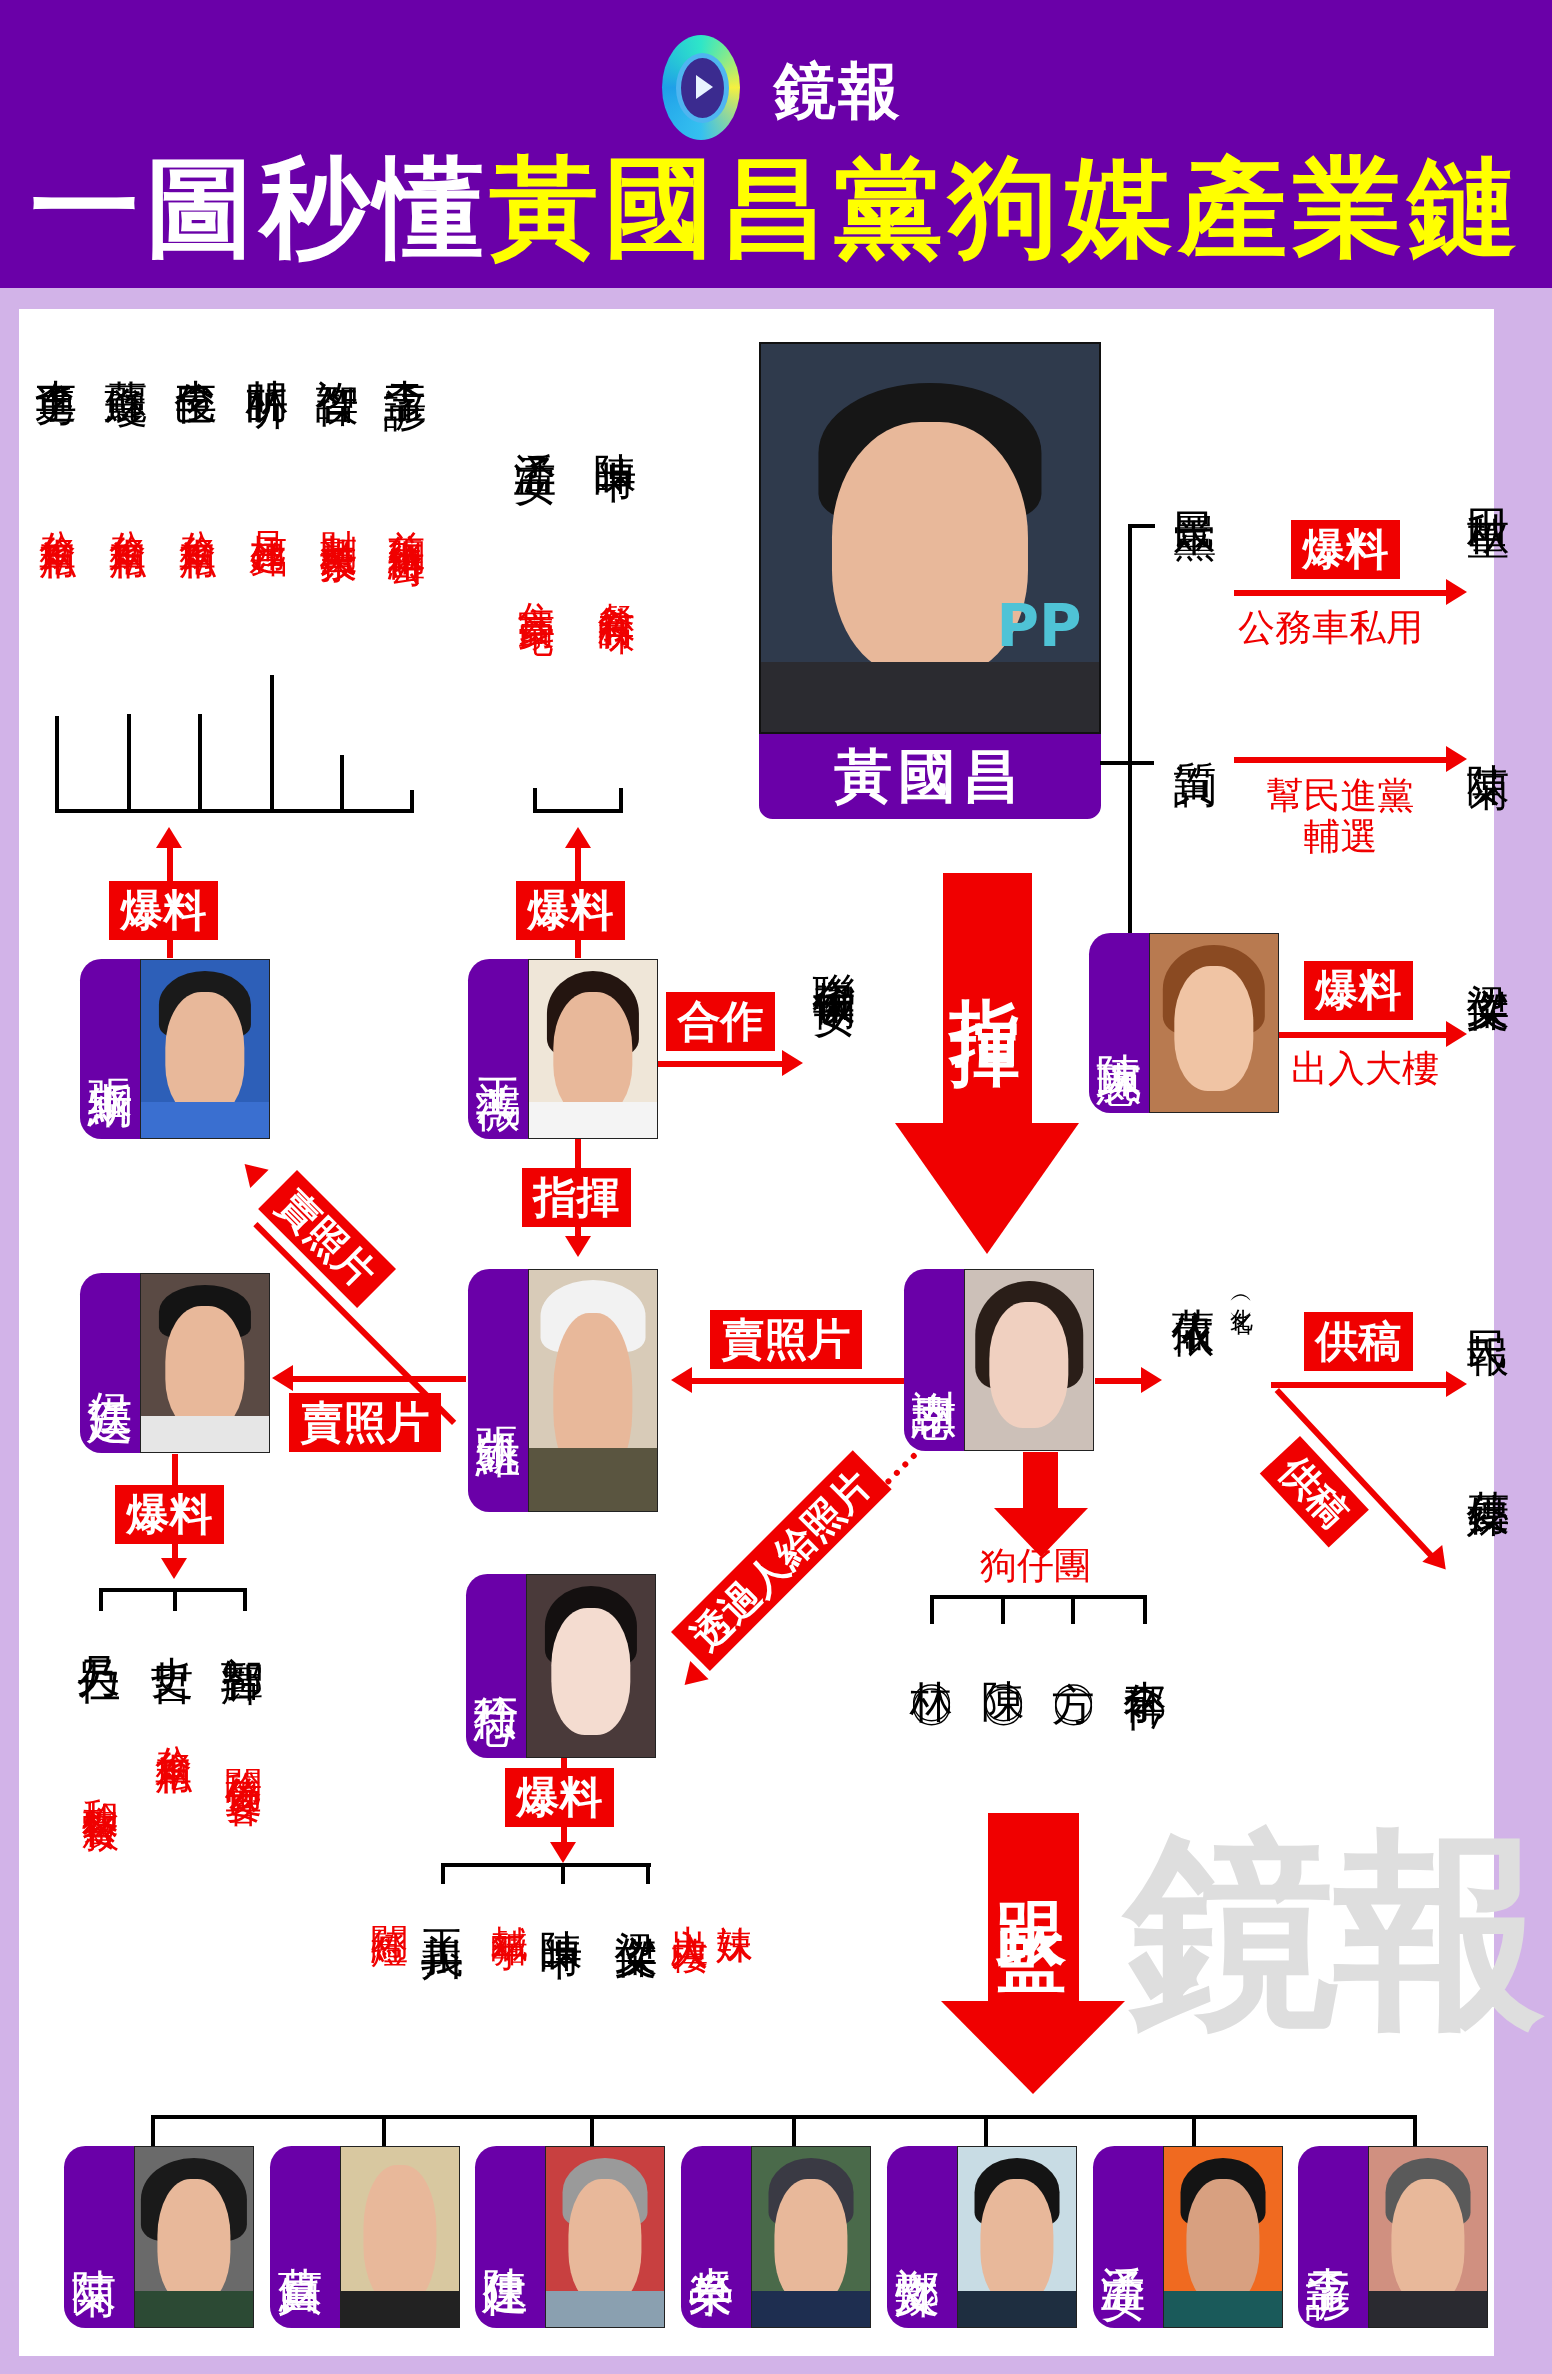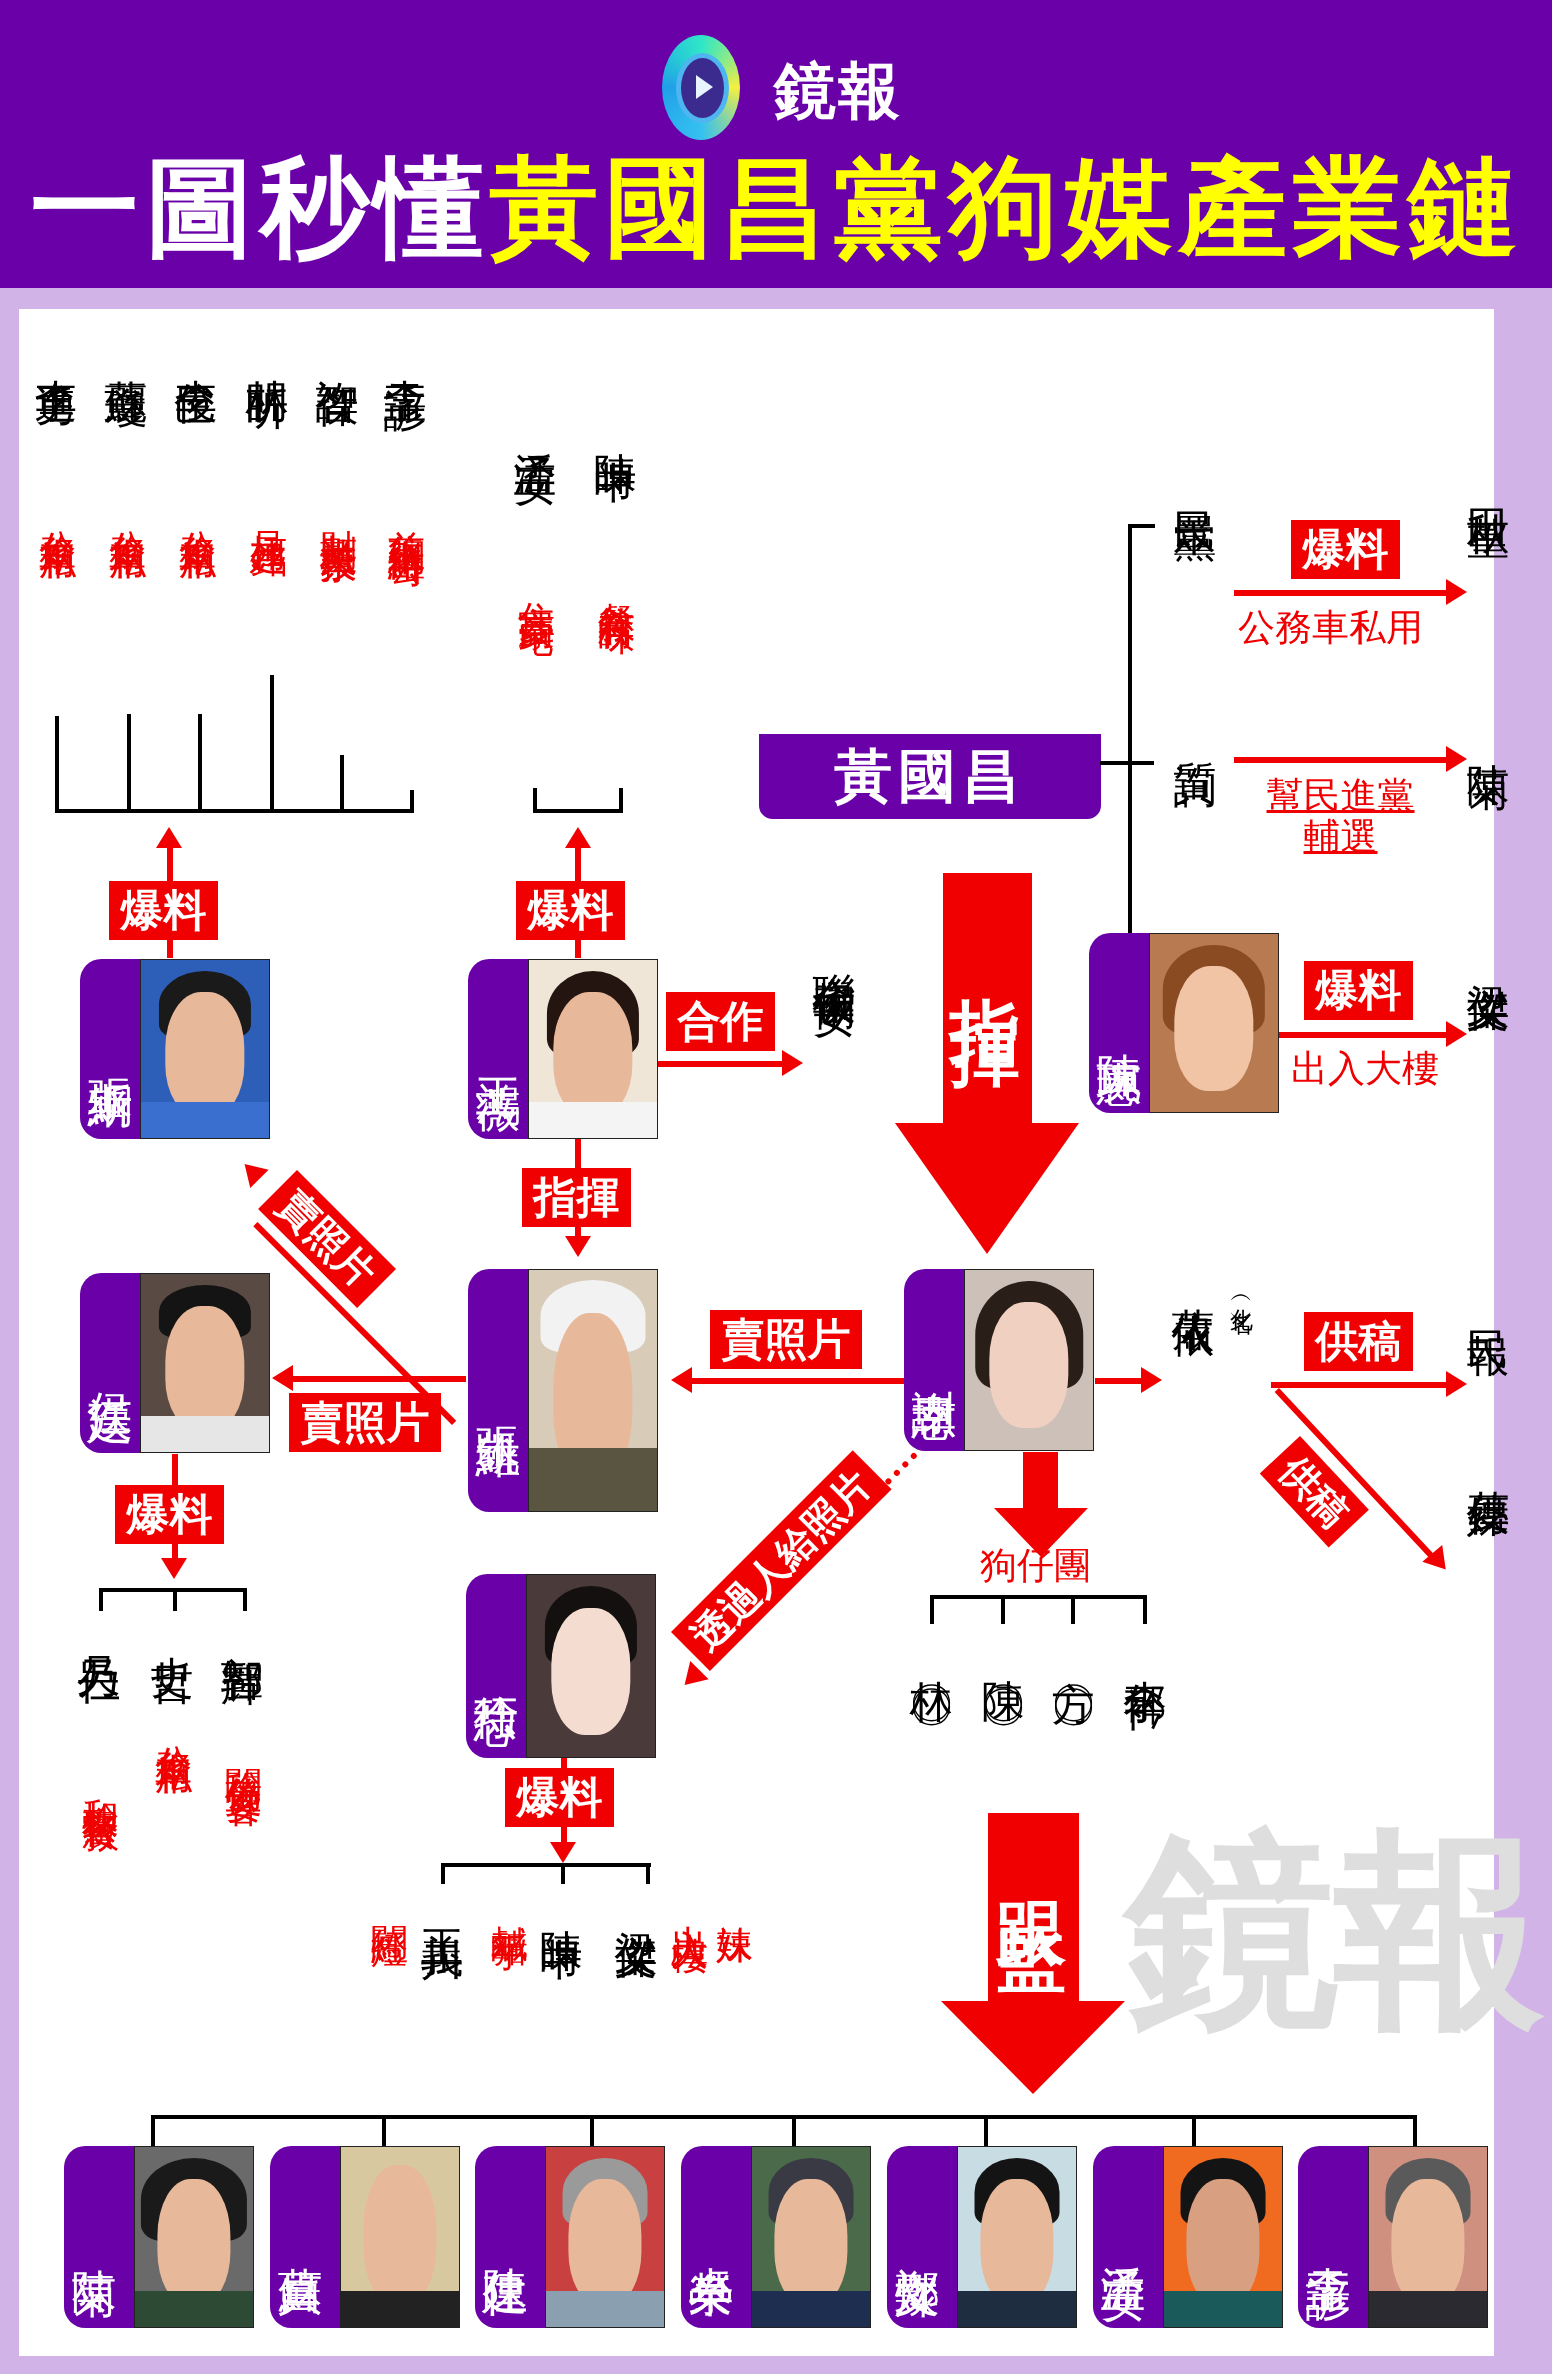--- a/index.html
+++ b/index.html
@@ -115,37 +115,43 @@
 <div class="rline" style="left:658px;top:1061px;width:126px;height:5.8px;"></div>
 <div class="arrowhead-right" style="left:782px;top:1050px;"></div>
 <div class="tag" style="left:666px;top:992px;">合作</div>
 <div class="v" style="left:813px;top:939px;">聯合報侯俐安</div>
 
 <div class="rline" style="left:575px;top:1139px;width:5.8px;height:97px;"></div>
 <div class="arrowhead-down" style="left:565px;top:1236px;"></div>
 <div class="tag" style="left:522px;top:1168px;">指揮</div>
 
 <div style="position:absolute;left:759px;top:342px;width:342px;height:501px;">
+  <div style="position:absolute;left:0;top:0;width:342px;height:392px;background:#2f3a4c;border:2.9px solid #111;box-sizing:border-box;overflow:hidden;">
+    <div class="hair" style="background:#161616;width:66%;top:10%;height:36%;"></div>
+    <div class="face" style="width:58%;top:20%;height:66%;"></div>
+    <div class="shirt" style="background:#2b2b30;height:18%;"></div>
+    <div style="position:absolute;right:17.5px;bottom:72px;color:#4fc3d6;font-size:58px;font-weight:bold;">PP</div>
+  </div>
   <div style="position:absolute;left:0;top:392px;width:342px;height:85px;background:#6a00a8;border-radius:0 0 13.6px 13.6px;color:#fff;font-size:58px;text-align:center;line-height:85px;letter-spacing:5.8px;font-weight:bold;">黃國昌</div>
 </div>
 
 <div class="line" style="left:1128px;top:524px;width:3.9px;height:417px;"></div>
 <div class="line" style="left:1128px;top:524px;width:27px;height:3.9px;"></div>
 <div class="line" style="left:1100px;top:761px;width:54px;height:3.9px;"></div>
 <div class="v" style="left:1174px;top:477px;">民眾黨</div>
 <div class="rline" style="left:1234px;top:590px;width:213px;height:5.8px;"></div>
 <div class="arrowhead-right" style="left:1446px;top:579px;"></div>
 <div class="tag" style="left:1291px;top:520px;">爆料</div>
 <div class="h" style="left:1238px;top:609px;">公務車私用</div>
 <div class="v" style="left:1467px;top:475px;">田秋堇</div>
 
 <div class="v" style="left:1174px;top:726px;">質詢</div>
 <div class="rline" style="left:1234px;top:757px;width:213px;height:5.8px;"></div>
 <div class="arrowhead-right" style="left:1446px;top:746px;"></div>
-<div class="h" style="left:1263px;top:776px;text-align:center;width:155px;white-space:normal;line-height:1.1;text-decoration:underline;">幫民進黨輔選</div>
+<div class="h" style="left:1263px;top:776px;text-align:center;width:155px;white-space:normal;line-height:1.1;">幫民進黨輔選</div>
 <div class="v" style="left:1467px;top:730px;">陳菊</div>
 
 <div class="card" style="left:1089px;top:933px;width:190px;height:180px;">
   <div class="nm">陳琬惠</div>
   <div class="ph" style="left:60px;background:#b87a50;">
     <div class="hair" style="background:#8a4a22;height:50%;width:80%;"></div>
       <div class="face" style="background:#f0c4a4;"></div>
   </div>
 </div>
 <div class="rline" style="left:1279px;top:1032px;width:169px;height:5.8px;"></div>

